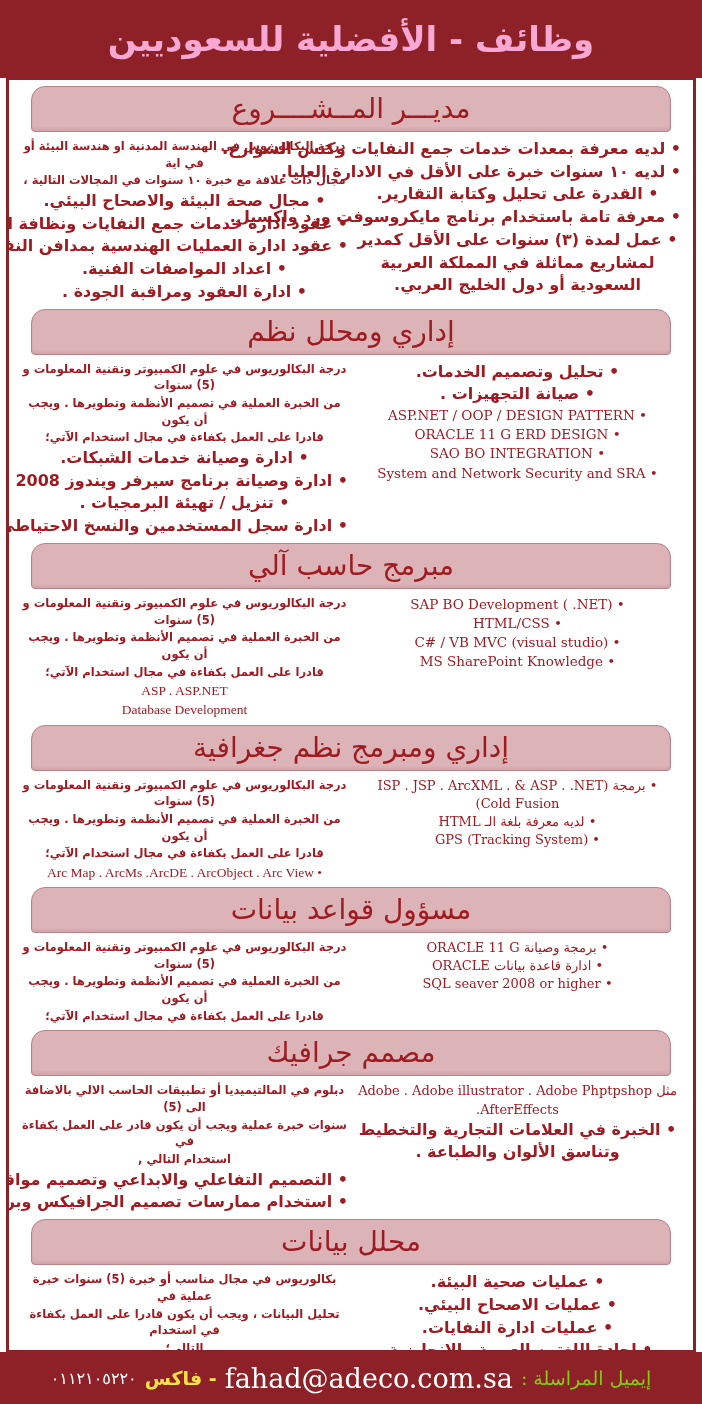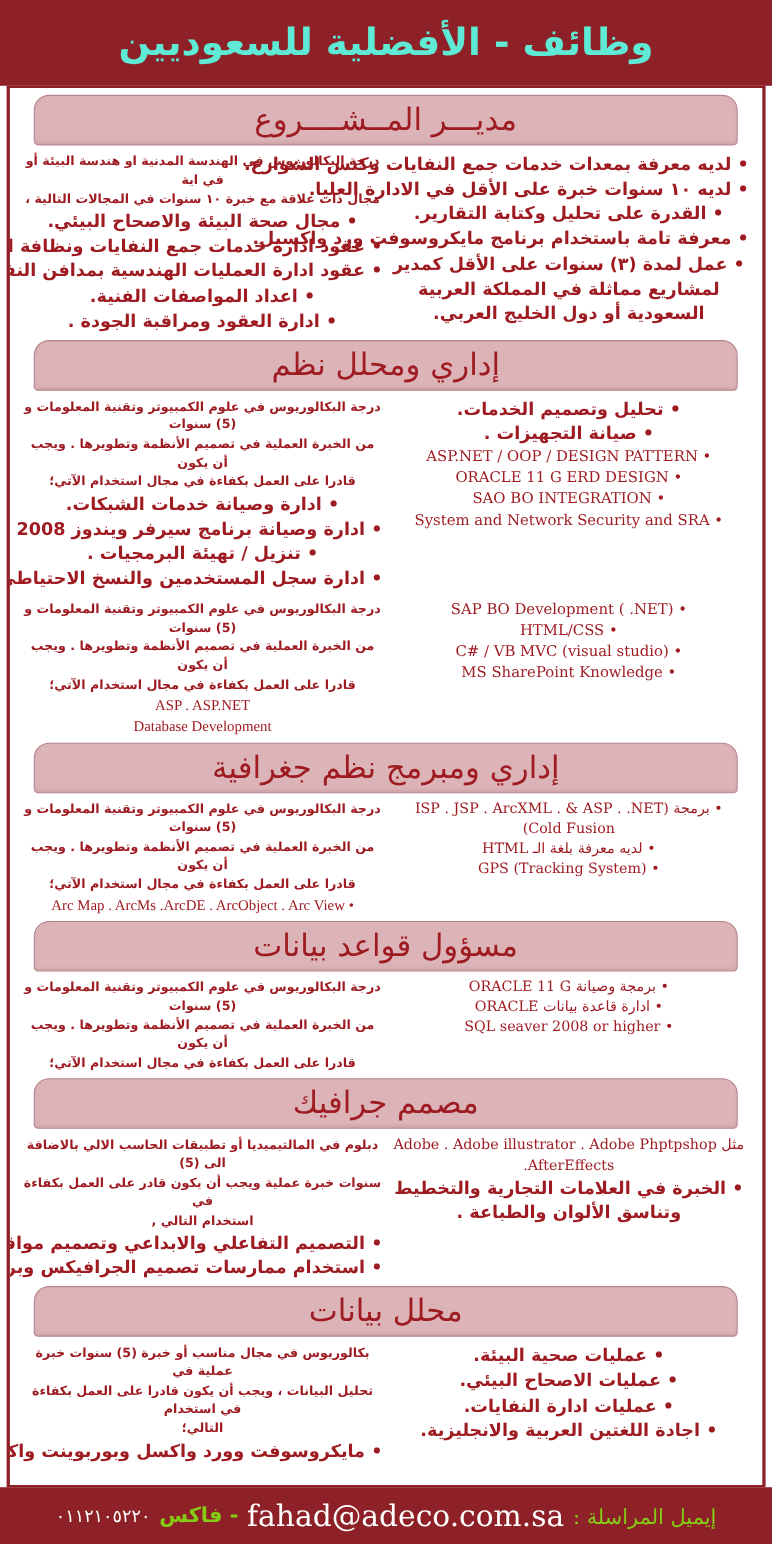--- a/index.html
+++ b/index.html
@@ -28,21 +28,21 @@
   .masthead {
     background: #8e2127;
     height: 78px;
     flex: 0 0 78px;
     display: flex;
     align-items: center;
     justify-content: center;
     position: relative;
   }
   .masthead-title {
-    color: #5eead4;
+    color: #f9a8d4;
     font-size: 34px;
     font-weight: bold;
     letter-spacing: 0px;
     line-height: 1;
     text-align: center;
     direction: rtl;
     font-family: "DejaVu Sans", "Liberation Sans", sans-serif;
   }
 
   
@@ -175,21 +175,21 @@
     font-family: "DejaVu Serif", "Liberation Serif", serif;
     direction: rtl;
   }
   .footer-email {
     color: #ffffff;
     font-size: 27px;
     font-family: "DejaVu Serif", "Liberation Serif", serif;
     direction: ltr;
   }
   .footer-fax {
-    color: #84cc16;
+    color: #fde047;
     font-size: 19px;
     font-weight: bold;
     direction: rtl;
   }
   .footer-faxnum {
     color: #ffffff;
     font-size: 16px;
     font-family: "DejaVu Serif", "Liberation Serif", serif;
     direction: rtl;
   }
@@ -256,20 +256,23 @@
             <li class="ar">ادارة وصيانة خدمات الشبكات.</li>
             <li class="ar">ادارة وصيانة برنامج سيرفر ويندوز 2008 أو أعلى .</li>
             <li class="ar">تنزيل / تهيئة البرمجيات .</li>
             <li class="ar">ادارة سجل المستخدمين والنسخ الاحتياطي.</li>
           </ul>
         </div>
       </div>
     </div>
 
     <div class="job">
+      <div class="job-title-bar">
+        <div class="job-title">مبرمج حاسب آلي</div>
+      </div>
       <div class="job-cols">
         <div class="col col-left">
           <ul class="bullets">
             <li class="en">SAP BO Development ( .NET)</li>
             <li class="en">HTML/CSS</li>
             <li class="en">C# / VB MVC (visual studio)</li>
             <li class="en">MS SharePoint Knowledge</li>
           </ul>
         </div>
         <div class="col col-right">

